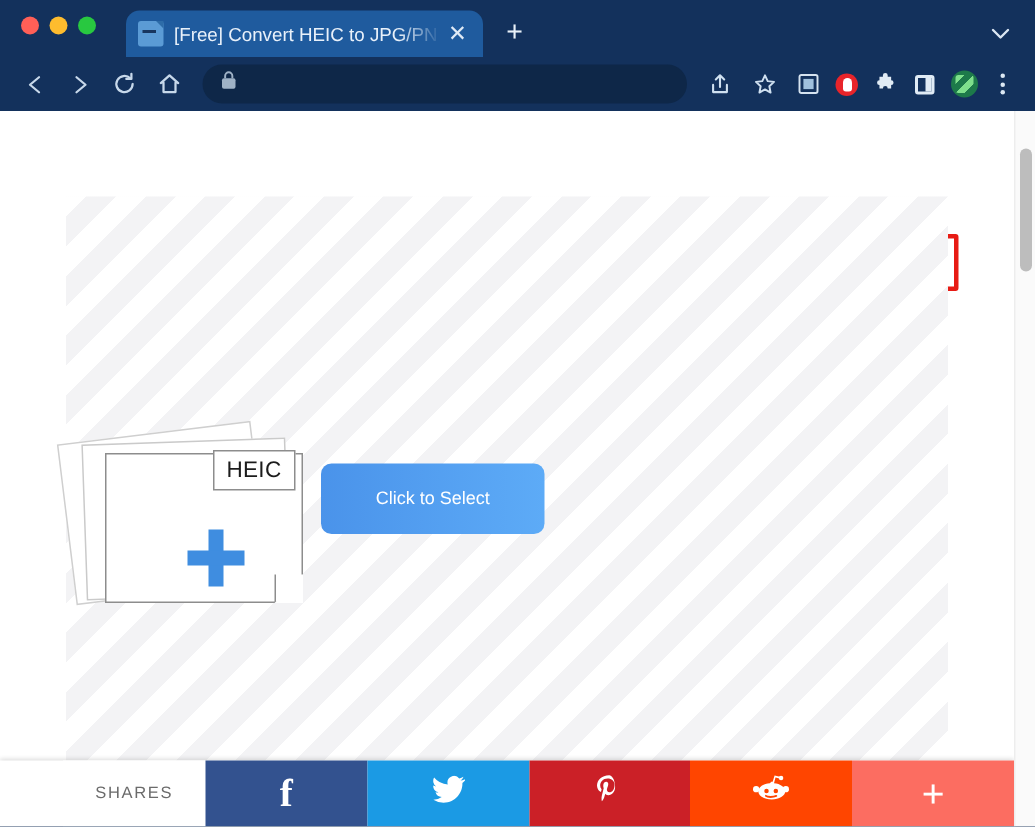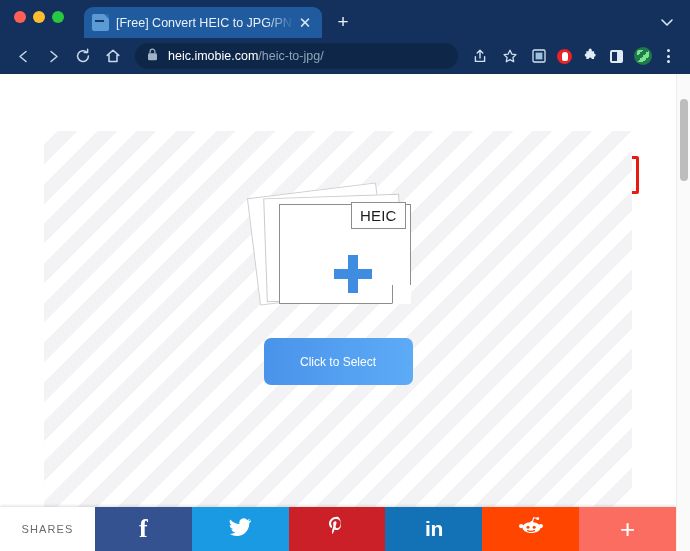--- a/index.html
+++ b/index.html
@@ -134,21 +134,21 @@
 
   .dropzone {
     position: absolute; left: 44px; top: 57px;
     width: 588px; height: 376px;
     background-color: #fdfdfd;
     background-image: repeating-linear-gradient(
       -45deg,
       #ffffff 0px, #ffffff 14px,
       #f3f3f5 14px, #f3f3f5 28px
     );
-    display: flex; flex-direction: column; align-items: center;
+    display: flex; flex-direction: row; align-items: center;
   }
 
   .fileart { position: relative; width: 170px; height: 122px; margin-top: 59px; }
   .sheet-back {
     position: absolute; left: 0; top: 0;
     width: 130px; height: 108px;
     background: #fff; border: 1px solid #cfcfcf;
     transform: rotate(-7deg);
   }
   .sheet-mid {
@@ -225,21 +225,21 @@
     position: absolute; left: 0; bottom: 0;
     width: 676px; height: 44px;
     display: flex; align-items: stretch;
     box-shadow: 0 -1px 3px rgba(0,0,0,0.14);
     background: #fff;
   }
   .shares-label {
     flex: 0 0 95px;
     background: #ffffff;
     display: flex; align-items: center; justify-content: center;
-    font-size: 11px; letter-spacing: 1.1px; color: #6b6b6b;
+    font-size: 11px; letter-spacing: 1.1px; color: #6b6b6b; margin-left: 42px;
   }
   .share {
     flex: 1 1 0;
     display: flex; align-items: center; justify-content: center;
     color: #ffffff;
   }
   .fb-f { font-family: "Liberation Serif", serif; font-size: 26px; font-weight: bold; line-height: 1; }
   .in-txt { font-size: 21px; font-weight: bold; letter-spacing: -0.5px; }
   .plus-txt { font-size: 26px; line-height: 1; }
 </style>
@@ -295,21 +295,20 @@
           </svg>
       </div>
 
       <div class="omnibox">
         <span class="lock">
           <svg width="11" height="13" viewBox="0 0 11 13">
             <rect x="1" y="5.2" width="9" height="7" rx="1.3" fill="#9fb2c6"></rect>
             <path d="M3.1 5.2 V3.6 a2.4 2.4 0 0 1 4.8 0 V5.2" fill="none" stroke="#9fb2c6" stroke-width="1.3"></path>
           </svg>
         </span>
-        <span class="url"><span class="host">heic.imobie.com</span><span class="path">/heic-to-jpg/</span></span>
       </div>
 
       <div class="nav-btn">
         <svg width="16" height="16" viewBox="0 0 16 16">
             <path d="M8 2.4 L8 10 M5.2 5 L8 2.2 L10.8 5 M3.4 8.6 V13.4 H12.6 V8.6" fill="none" stroke="#cfe0f0" stroke-width="1.4" stroke-linecap="round" stroke-linejoin="round"></path>
           </svg>
       </div>
       <div class="nav-btn">
         <svg width="16" height="16" viewBox="0 0 16 16">
             <path d="M8 2.2 L9.8 6.1 L14 6.6 L10.9 9.5 L11.7 13.7 L8 11.6 L4.3 13.7 L5.1 9.5 L2 6.6 L6.2 6.1 Z" fill="none" stroke="#cfe0f0" stroke-width="1.3" stroke-linejoin="round"></path>
@@ -395,23 +394,20 @@
         </div>
 
         <div class="share" style="background:#cb2027">
           <span>
             <svg width="20" height="22" viewBox="0 0 20 22" aria-hidden="true">
               <path d="M10.2.8C4.9.8 2 4.2 2 7.7c0 1.6.9 3.6 2.3 4.2.2.1.35.05.4-.17.04-.17.24-.95.33-1.31a.35.35 0 0 0-.08-.34 4.2 4.2 0 0 1-.82-2.46c0-2.38 1.84-4.68 4.96-4.68 2.7 0 4.6 1.78 4.6 4.33 0 2.88-1.5 4.88-3.45 4.88-1.08 0-1.88-.86-1.62-1.92.31-1.27.9-2.63.9-3.54 0-.82-.45-1.5-1.38-1.5-1.1 0-1.97 1.1-1.97 2.57 0 .94.33 1.58.33 1.58s-1.1 4.55-1.3 5.37c-.34 1.4-.05 3.12-.02 3.3.01.1.14.13.2.05.08-.1 1.15-1.4 1.51-2.7.1-.37.58-2.23.58-2.23.29.53 1.13.99 2.02.99 2.66 0 4.58-2.4 4.58-5.37C14.07 3.4 11.7.8 10.2.8z" fill="#ffffff"></path>
             </svg>
           </span>
         </div>
 
-        <div class="share" style="background:#1272b5">
-          <span class="in-txt">in</span>
-        </div>
 
         <div class="share" style="background:#ff4500">
           <span>
             <svg width="24" height="22" viewBox="0 0 24 22" aria-hidden="true">
               <circle cx="18.7" cy="2.6" r="1.5" fill="#ffffff"></circle>
               <path d="M12.2 5.1c.3 0 .6 0 .9.02L14.4 1l3.6.9-.4 1.1-2.6-.65-1 3.8c4.2.28 7.5 2.6 7.5 5.4 0 3.05-4 5.5-9 5.5s-9-2.45-9-5.5c0-2.83 3.4-5.18 7.7-5.42z" fill="#ffffff"></path>
               <circle cx="2.1" cy="10.1" r="2.1" fill="#ffffff"></circle>
               <circle cx="21.9" cy="10.1" r="2.1" fill="#ffffff"></circle>
               <circle cx="9" cy="11.3" r="1.5" fill="#ff4500"></circle>
               <circle cx="15.2" cy="11.3" r="1.5" fill="#ff4500"></circle>

